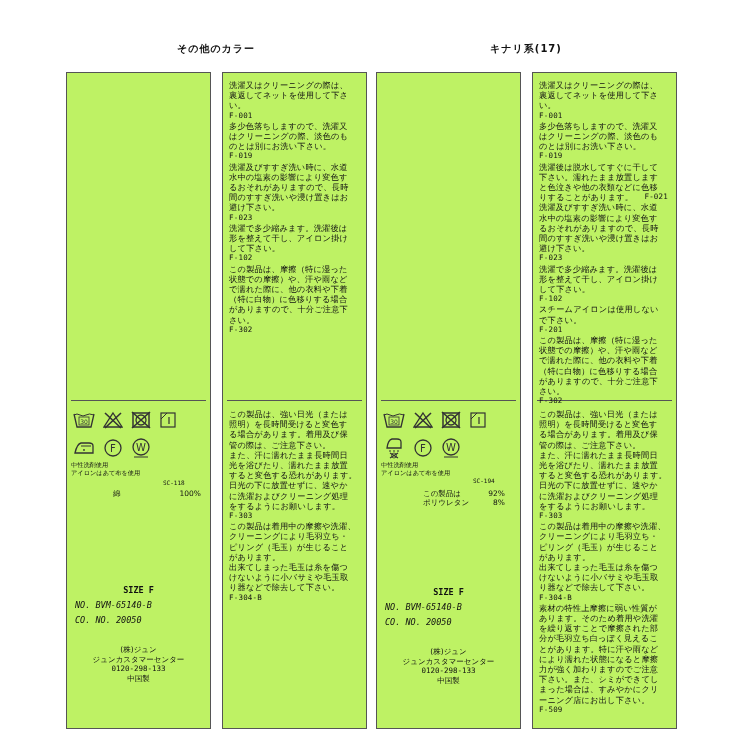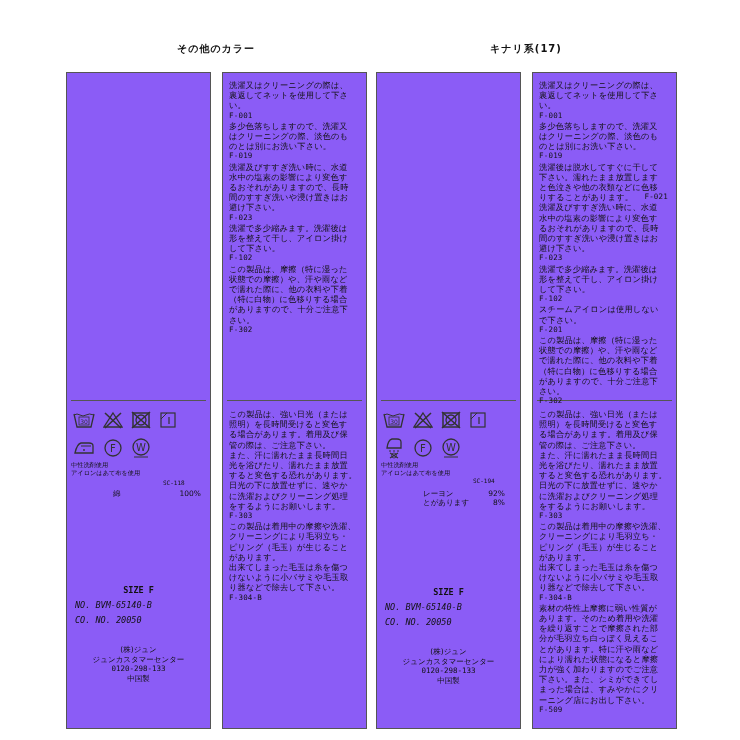--- a/index.html
+++ b/index.html
@@ -1,21 +1,21 @@
 <!DOCTYPE html>
 <html><head>
 <meta charset="utf-8">
 <style>
   html, body { margin:0; padding:0; background:#fff; }
   body { width:740px; height:740px; position:relative; overflow:hidden;
          font-family:"DejaVu Sans", sans-serif; color:#111; }
   .group-title { position:absolute; top:42px; font-size:10px; font-weight:bold;
                  text-align:center; letter-spacing:1px; }
   .panel { position:absolute; top:72px; height:657px; border:1.5px solid #555;
-           box-sizing:border-box; background:#8b5cf6; }
+           box-sizing:border-box; background:#bef264; }
   .divider { position:absolute; left:4px; right:4px; top:327px; border-top:1.5px solid #555; }
   .txt { position:absolute; left:6px; right:8px; font-size:8.2px; line-height:10.2px;
          white-space:pre-wrap; letter-spacing:0.2px; }
   .txt .line { display:block; }
   .code { display:block; text-align:left; font-family:"DejaVu Sans Mono", monospace; font-size:7.5px; line-height:10.2px; }
   .icons { position:absolute; left:6px; top:335px; width:130px; }
   .icon-row { display:flex; gap:8px; align-items:center; height:24px; }
   .icon-row svg { display:block; }
   .small { position:absolute; left:4px; font-size:6.2px; line-height:8px; }
   .sc { position:absolute; font-size:6px; font-family:"DejaVu Sans Mono", monospace; }
@@ -145,25 +145,25 @@
           <path d="M3 20 L17 20" stroke="#333" stroke-width="1"></path>
         </svg>
     </div>
   </div>
   <div class="small" style="top:388px;">
     <span style="display:block">中性洗剤使用</span>
     <span style="display:block">アイロンはあて布を使用</span>
   </div>
   <div class="sc" style="left:96px;top:404px;">SC-194</div>
   <div class="comp" style="left:46px;top:416px;width:82px;">
-    <span>レーヨン</span>
+    <span>この製品は</span>
     <span style="float:right;">92%</span>
   </div>
   <div class="comp" style="left:46px;top:425px;width:82px;">
-    <span>とがあります</span>
+    <span>ポリウレタン</span>
     <span style="float:right;">8%</span>
   </div>
   <div class="info" style="top:514px;">
     <div class="size">SIZE F</div>
     <div class="row">NO. BVM-65140-B</div>
     <div class="row">CO. NO.  20050</div>
     <div class="maker">
       <div>(株)ジュン</div>
       <div>ジュンカスタマーセンター</div>
       <div class="mono">0120-298-133</div>

